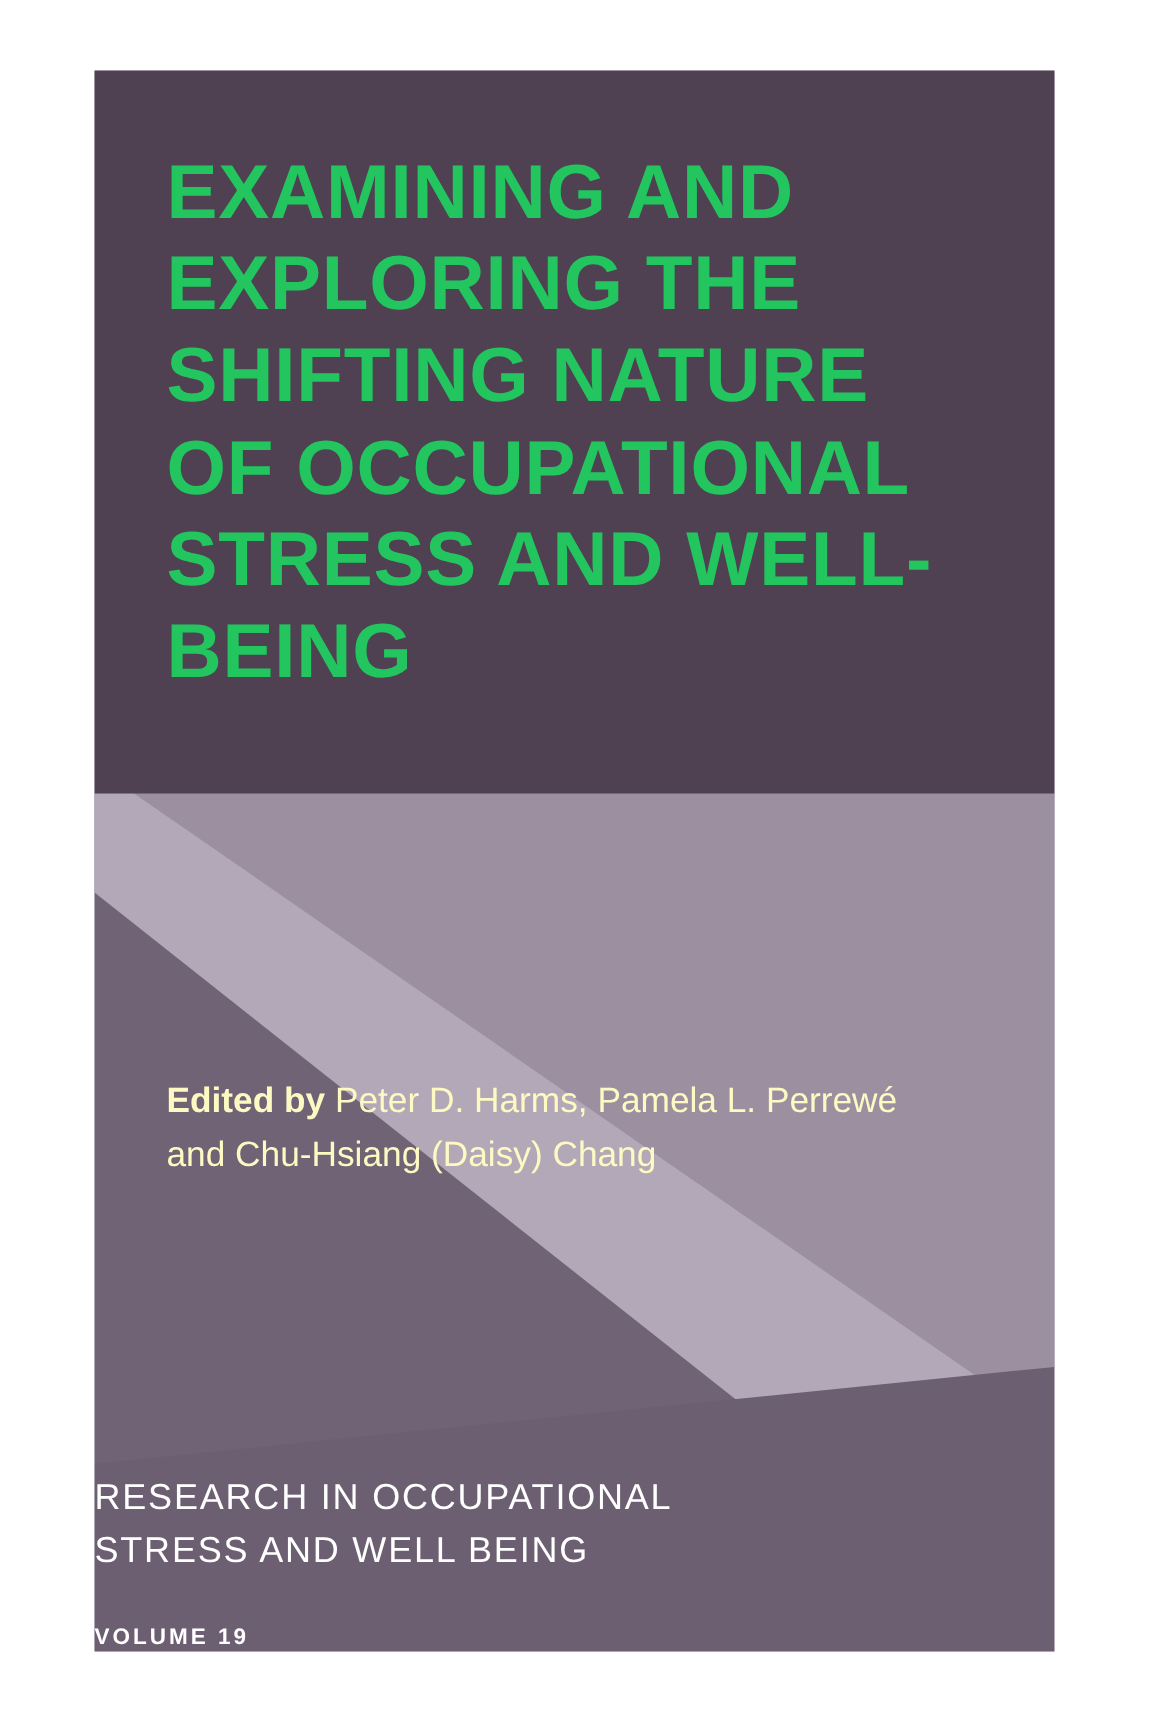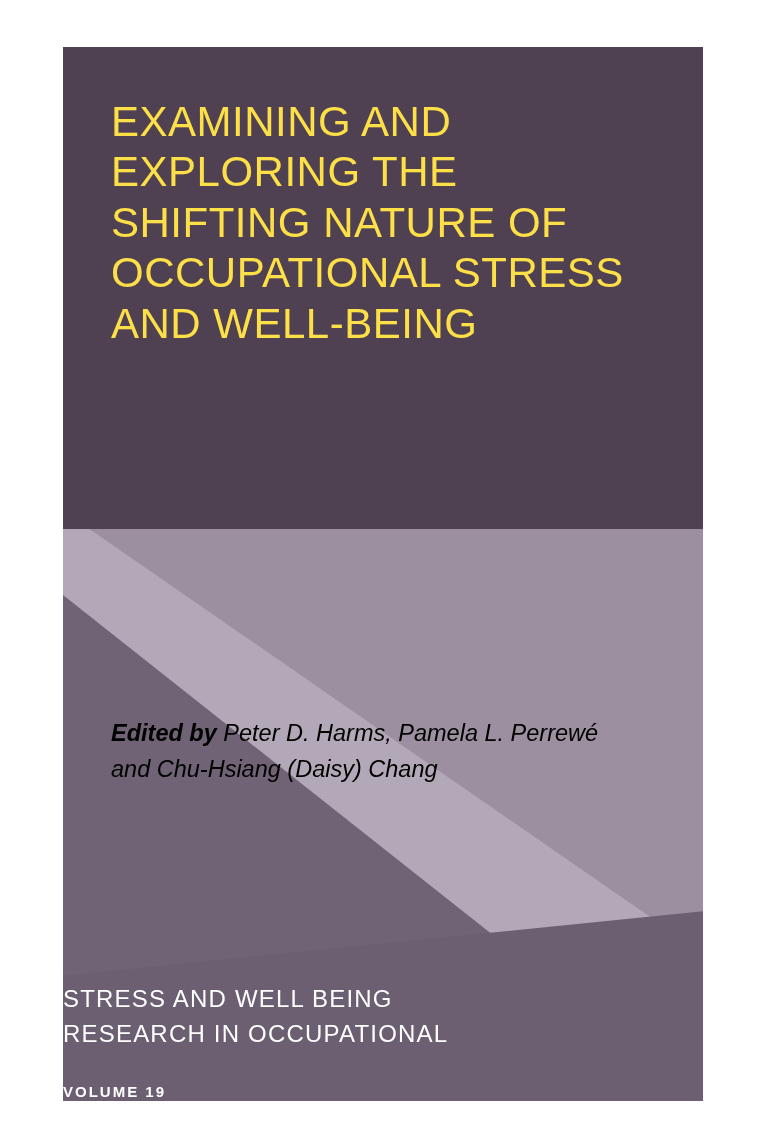--- a/index.html
+++ b/index.html
@@ -83,39 +83,38 @@
     height: 482px;
     background: #4f4152;
   }
 
   
   .title-text {
     position: absolute;
     left: 48px;
     top: 50px;
     width: 540px;
-    color: #fde047;
-    font-size: 42px;
+    color: #22c55e;
+    font-size: 51px;
     line-height: 1.2;
-    font-weight: normal;
+    font-weight: bold;
     letter-spacing: 0.5px;
     text-transform: uppercase;
     margin: 0;
   }
 
   
   .editors {
     position: absolute;
     left: 48px;
     top: 668px;
     width: 560px;
-    color: #000000;
+    color: #fef9c3;
     font-size: 23.5px;
     line-height: 1.55;
-    font-style: italic;
   }
   .editors .lead {
     font-weight: bold;
   }
   .editors .names {
     font-weight: normal;
   }
 
   
   .series {
@@ -172,19 +171,19 @@
     <div class="editors">
       <span class="lead">Edited by</span>
       <span class="names">Peter D. Harms, Pamela L. Perrewé</span><br>
       <span class="names">and Chu-Hsiang (Daisy) Chang</span>
     </div>
 
   </div>
 
   <div class="footer-zone">
     <div class="series">
+      <span class="series-line">RESEARCH IN OCCUPATIONAL</span>
       <span class="series-line">STRESS AND WELL BEING</span>
-      <span class="series-line">RESEARCH IN OCCUPATIONAL</span>
     </div>
     <div class="volume">VOLUME 19</div>
   </div>
 
 </div>
 
 </body></html>

